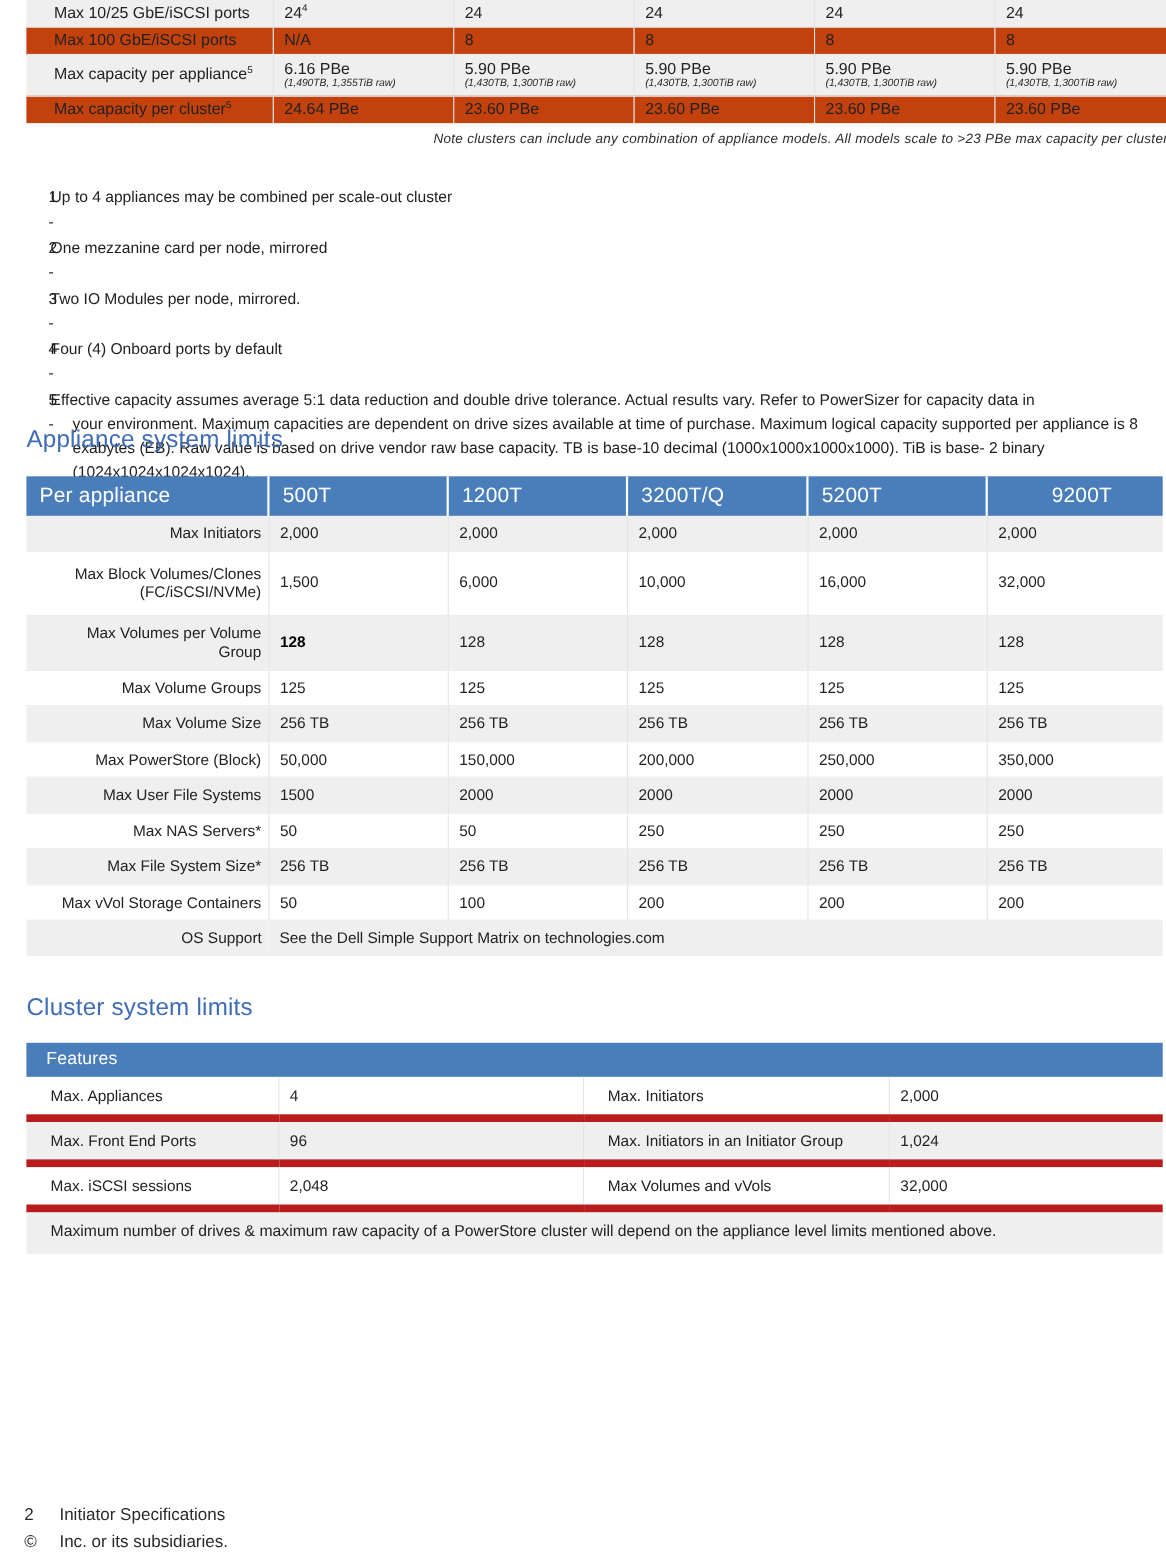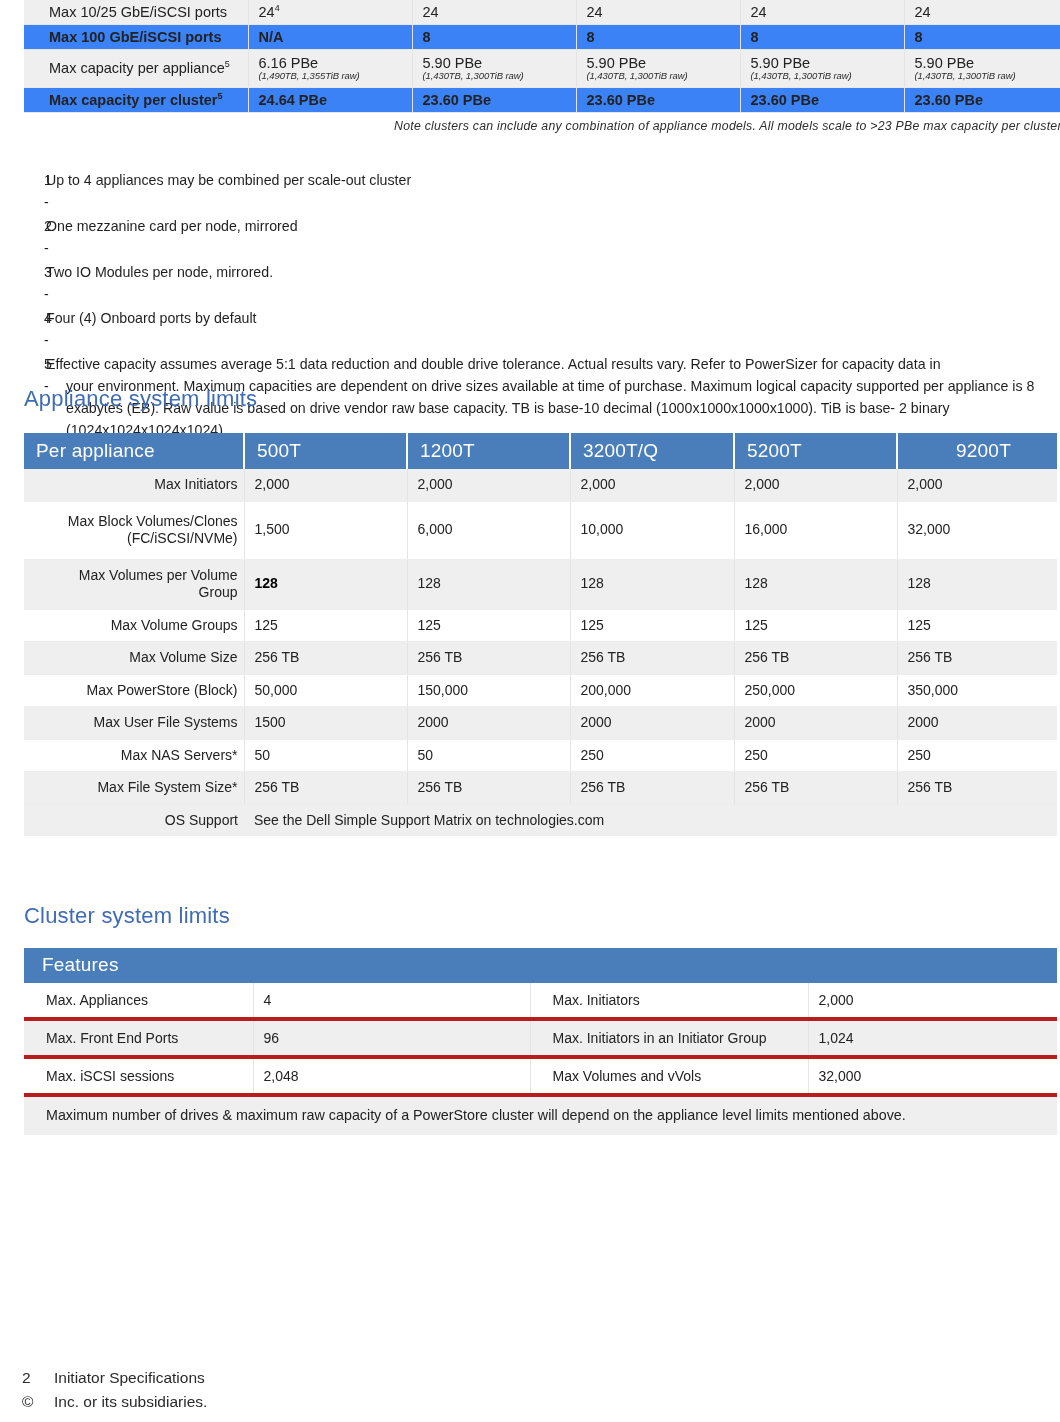--- a/index.html
+++ b/index.html
@@ -23,21 +23,21 @@
   .top-table td {
     vertical-align: middle;
     padding: 4px 8px 4px 10px;
     font-size: 14.5px;
     color: #222;
     border-right: 1px solid #e3e3e3;
     border-bottom: 1px solid #e8e8e8;
   }
   .top-table td:last-child { border-right: none; }
   .top-table tr.shade td { background: #efefef; }
-  .top-table tr.plain td { background: #3b82f6; font-weight: bold; }
+  .top-table tr.plain td { background: #c2410c; }
   .top-table .lbl { padding-left: 25px; }
   .top-table td.cap { padding-top: 5px; padding-bottom: 5px; line-height: 1.12; }
   .sub {
     display: block;
     font-size: 9.5px;
     font-style: italic;
     color: #2b2b2b;
     letter-spacing: -0.1px;
     margin-top: 0px;
   }
@@ -128,31 +128,31 @@
   .cl-table {
     position: absolute;
     left: 24px; top: 948px; width: 1033px;
     border-collapse: collapse;
     table-layout: fixed;
   }
   .cl-table th {
     background: #4a7ebb;
     color: #ffffff;
     font-weight: normal;
-    font-size: 19px;
+    font-size: 16px;
     text-align: left;
     padding: 6px 0 7px 18px;
     letter-spacing: 0.2px;
   }
   .cl-table td {
     font-size: 14px;
     color: #222;
     padding: 9px 6px 9px 10px;
     border-right: 1px solid #e4e4e4;
-    border-bottom: 4px solid #b91c1c;
+    border-bottom: 7px solid #b91c1c;
     vertical-align: middle;
   }
   .cl-table td:last-child { border-right: none; }
   .cl-table td.lbl { padding-left: 22px; }
   .cl-table tr.shade td { background: #efefef; }
   .cl-table tr.plain td { background: #ffffff; }
   .cl-table tr.noteR td {
     background: #efefef;
     border-right: none;
     border-bottom: none;
@@ -338,20 +338,28 @@
           <td>250</td>
         </tr>
         <tr class="shade">
           <td class="lbl">Max File System Size*</td>
           <td>256 TB</td>
           <td>256 TB</td>
           <td>256 TB</td>
           <td>256 TB</td>
           <td>256 TB</td>
         </tr>
+        <tr class="plain">
+          <td class="lbl">Max vVol Storage Containers</td>
+          <td>50</td>
+          <td>100</td>
+          <td>200</td>
+          <td>200</td>
+          <td>200</td>
+        </tr>
         <tr class="os">
           <td class="lbl">OS Support</td>
           <td colspan="5" class="osval">See the Dell Simple Support Matrix on technologies.com</td>
         </tr>
       </tbody>
   </table>
 
   <div class="sect-h" id="h-cluster">Cluster system limits</div>
 
   <table class="cl-table">

